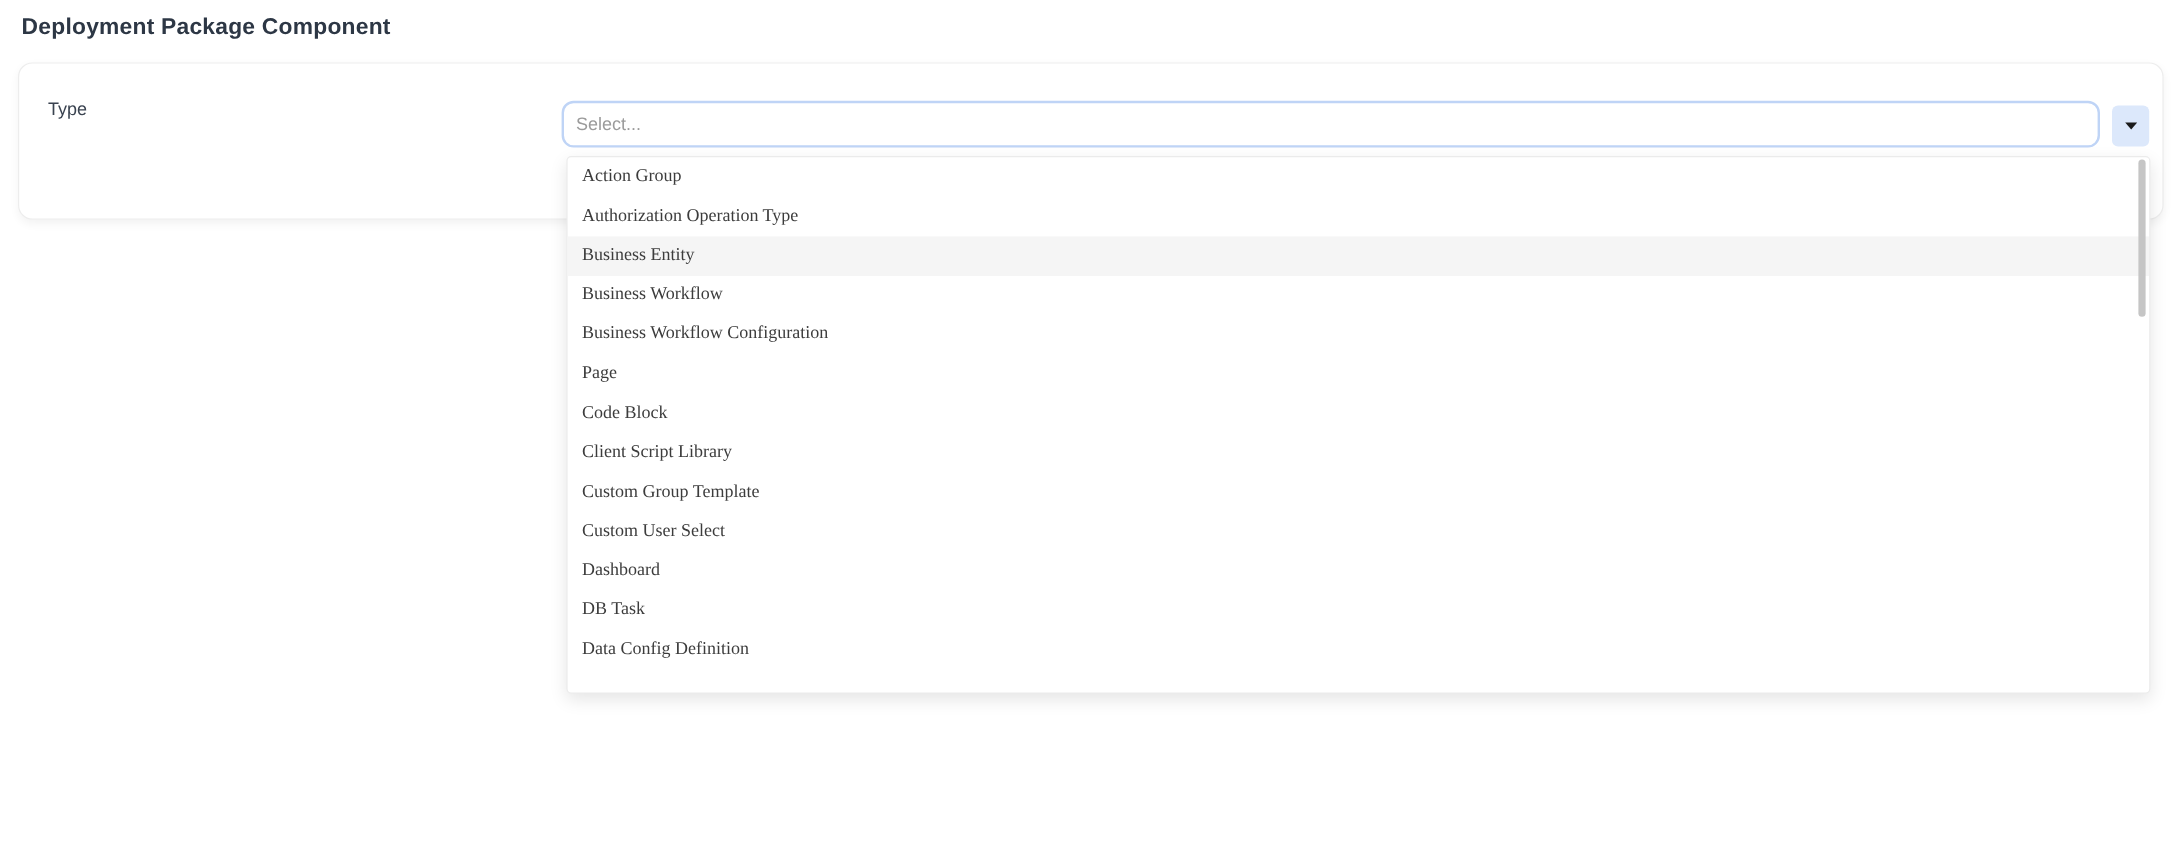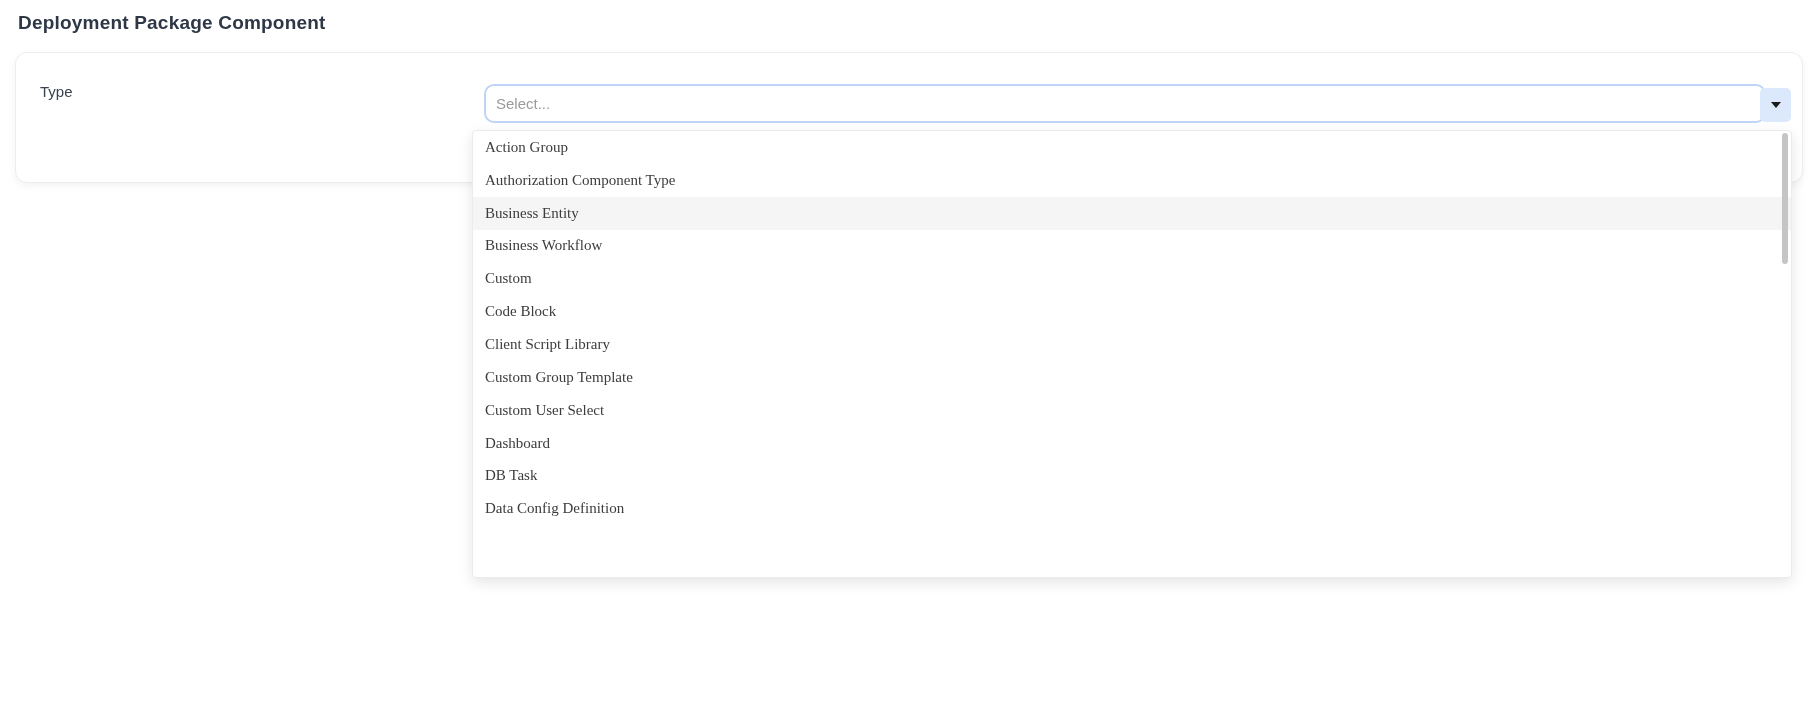--- a/index.html
+++ b/index.html
@@ -27,21 +27,21 @@
     box-shadow: 0 3px 8px rgba(0,0,0,0.05);
   }
 
   .field-label {
     position: absolute; left: 40px; top: 83px;
     font-size: 15px;
     color: var(--label-color, #3a4350);
   }
 
   .select-input {
-    position: absolute; left: 484px; top: 84px;
+    position: absolute; left: 468px; top: 84px;
     width: 1282px; height: 39px;
     border: 2px solid var(--input-border, #bfd4f6);
     border-radius: 10px;
     padding: 0 10px;
     font-size: 15px;
     font-family: "Liberation Sans", sans-serif;
     color: #333333;
     outline: none;
     background: #ffffff;
   }
@@ -103,24 +103,25 @@
 
   <input class="select-input" type="text" placeholder="Select..." style="">
 
   <button class="dropdown-toggle">
     <span class="caret-down"></span>
   </button>
 
   <div class="dropdown-menu">
     <div class="scrollbar-thumb"></div>
   <div class="menu-item">Action Group</div>
-      <div class="menu-item">Authorization Component Type</div>
+      <div class="menu-item">Authorization Operation Type</div>
       <div class="menu-item highlighted">Business Entity</div>
       <div class="menu-item">Business Workflow</div>
-      <div class="menu-item">Custom</div>
+      <div class="menu-item">Business Workflow Configuration</div>
+      <div class="menu-item">Page</div>
       <div class="menu-item">Code Block</div>
       <div class="menu-item">Client Script Library</div>
       <div class="menu-item">Custom Group Template</div>
       <div class="menu-item">Custom User Select</div>
       <div class="menu-item">Dashboard</div>
       <div class="menu-item">DB Task</div>
       <div class="menu-item">Data Config Definition</div>
     </div>
 
 </div>

